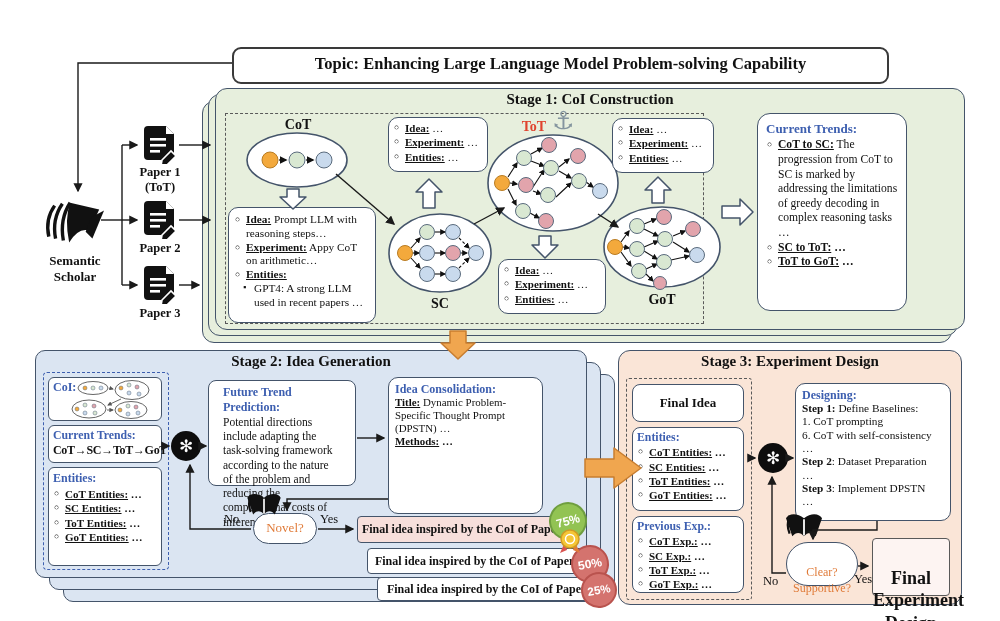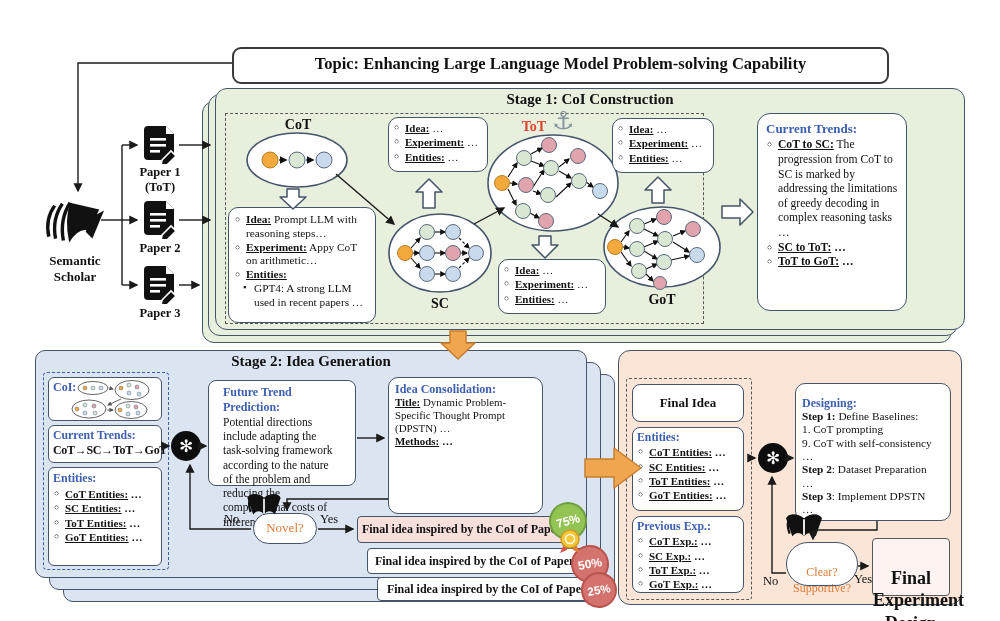--- a/index.html
+++ b/index.html
@@ -358,20 +358,21 @@
     </svg>
   </div>
   <div class="badge" style="left:571px;top:545px;width:34px;height:34px;background:var(--badge-red);border:2px solid #b9534e;font-size:12px;transform:rotate(-10deg);">
     <span>50%</span>
   </div>
   <div class="badge" style="left:581px;top:572px;width:32px;height:32px;background:var(--badge-red);border:2px solid #b9534e;font-size:11.5px;transform:rotate(-10deg);">
     <span>25%</span>
   </div>
 
   <div class="stack s3" style="left:618px;top:350px;width:344px;height:255px;background:var(--stage3-bg);z-index:2;"></div>
+  <div class="stage-title" style="left:618px;top:353px;width:344px;">Stage 3: Experiment Design</div>
 
   <div class="abs" style="left:626px;top:378px;width:124px;height:220px;border:1.7px dashed #595959;border-radius:3px;z-index:8;"></div>
 
   <div class="whitebox" style="left:632px;top:384px;width:112px;height:38px;border-radius:8px;z-index:10;">
     <div class="ctr bold" style="font-size:13px;line-height:35px;">Final Idea</div>
   </div>
 
   <div class="whitebox" style="left:632px;top:427px;width:112px;height:84px;border-radius:8px;padding:2px 4px;font-size:11px;line-height:1.3;z-index:10;">
     <div class="blue" style="font-size:11.8px;">Entities:</div>
     <div class="li"><span class="blt">○</span><span class="bu">CoT Entities:</span><span class="bold"> …</span></div>
@@ -383,25 +384,25 @@
   <div class="whitebox" style="left:632px;top:516px;width:112px;height:77px;border-radius:8px;padding:2px 4px;font-size:11px;line-height:1.3;z-index:10;">
     <div class="blue" style="font-size:11.8px;">Previous Exp.:</div>
     <div class="li"><span class="blt">○</span><span class="bu">CoT Exp.:</span><span class="bold"> …</span></div>
     <div class="li"><span class="blt">○</span><span class="bu">SC Exp.:</span><span class="bold"> …</span></div>
     <div class="li"><span class="blt">○</span><span class="bu">ToT Exp.:</span><span class="bold"> …</span></div>
     <div class="li"><span class="blt">○</span><span class="bu">GoT Exp.:</span><span class="bold"> …</span></div>
   </div>
 
   <div class="ai" style="left:758px;top:443px;">✻</div>
 
-  <div class="whitebox" style="left:795px;top:383px;width:156px;height:138px;border-radius:10px;padding:12px 6px;font-size:11.3px;line-height:1.18;z-index:10;">
+  <div class="whitebox" style="left:795px;top:383px;width:156px;height:138px;border-radius:10px;padding:4px 6px;font-size:11.3px;line-height:1.18;z-index:10;">
     <div class="blue" style="font-size:12px;">Designing:</div>
     <div><span class="bold">Step 1:</span><span> Define Baselines:</span></div>
     <div><span class="bold"></span><span>1. CoT prompting</span></div>
-    <div><span class="bold"></span><span>9. CoT with self-consistency</span></div>
+    <div><span class="bold"></span><span>6. CoT with self-consistency</span></div>
     <div><span class="bold"></span><span>…</span></div>
     <div><span class="bold">Step 2</span><span>: Dataset Preparation</span></div>
     <div><span class="bold"></span><span>…</span></div>
     <div><span class="bold">Step 3</span><span>: Implement DPSTN</span></div>
     <div><span class="bold"></span><span>…</span></div>
   </div>
 
   <div class="abs" style="left:784px;top:512px;width:40px;height:27px;z-index:17;">
     <svg width="40" height="27" viewBox="0 0 44 30">
       <path d="M22 7 C14 0 4 2 2 7 L9 27 C13 22 18 22 22 27 C26 22 31 22 35 27 L42 7 C40 2 30 0 22 7 Z" fill="#111"></path>

